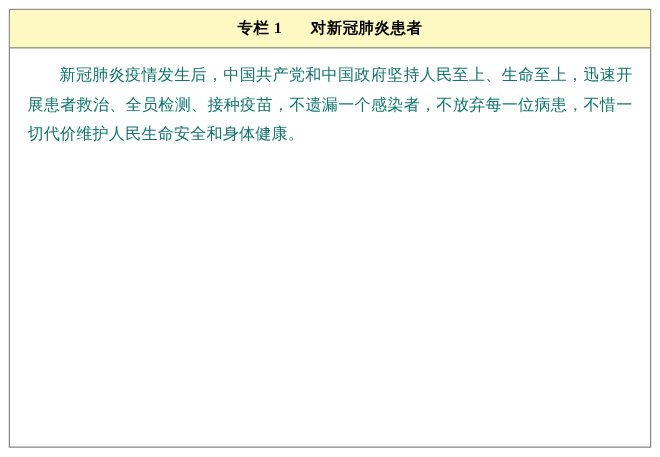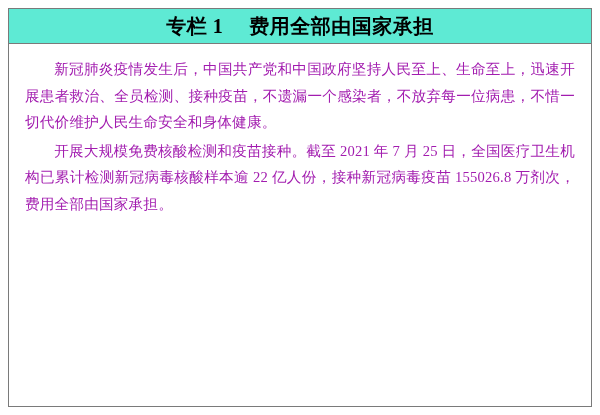--- a/index.html
+++ b/index.html
@@ -17,53 +17,52 @@
     left: 8px;
     top: 8px;
     width: 584px;
     height: 399px;
     box-sizing: border-box;
     border: 1px solid #7a7a7a;
     background: #ffffff;
   }
   .box-title {
     height: 34px;
-    background: #5eead4;
+    background: #fef9c3;
     border-bottom: 1px solid #7a7a7a;
     display: flex;
     align-items: center;
     justify-content: center;
-    font-size: 20px;
+    font-size: 14px;
     font-weight: bold;
     letter-spacing: 0.5px;
     color: #000000;
     font-family: "Liberation Serif", "DejaVu Serif", serif;
   }
   .box-title .label {
     margin-right: 26px;
   }
   .box-body {
     padding: 12px 16px 0 16px;
   }
   .para {
     font-size: 14.6px;
     line-height: 26.5px;
-    color: #a21caf;
+    color: #0f766e;
     text-align: justify;
     text-justify: inter-ideograph;
     text-indent: 2em;
     margin: 0 0 2px 0;
     letter-spacing: 0.2px;
   }
 </style>
 </head>
 <body>
 
 <div class="box">
   <div class="box-title">
     <span class="label">专栏 1</span>
-    <span>费用全部由国家承担</span>
+    <span>对新冠肺炎患者</span>
   </div>
   <div class="box-body">
     <p class="para">新冠肺炎疫情发生后，中国共产党和中国政府坚持人民至上、生命至上，迅速开展患者救治、全员检测、接种疫苗，不遗漏一个感染者，不放弃每一位病患，不惜一切代价维护人民生命安全和身体健康。</p>
-    <p class="para">开展大规模免费核酸检测和疫苗接种。截至 2021 年 7 月 25 日，全国医疗卫生机构已累计检测新冠病毒核酸样本逾 22 亿人份，接种新冠病毒疫苗 155026.8 万剂次，费用全部由国家承担。</p>
   </div>
 </div>
 
 </body></html>

